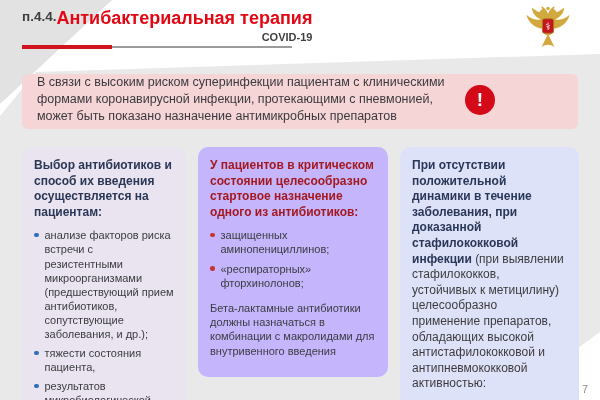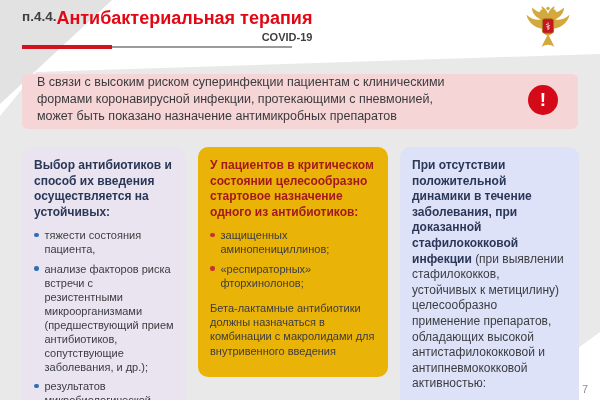--- a/index.html
+++ b/index.html
@@ -18,31 +18,31 @@
   .t1{font-size:18px;font-weight:bold;color:#e30613;line-height:1.3;}
   .t2{font-size:11px;font-weight:bold;color:#3f3f3f;line-height:1.3;}
   .underline{position:absolute;left:22px;top:45px;width:270px;height:4px;display:flex;align-items:center;}
   .underline .red{width:90px;height:3.5px;background:#d0131c;}
   .underline .thin{flex:1;height:1.2px;background:#9b9b9b;}
 
   .emblem{position:absolute;right:28px;top:4px;width:48px;height:52px;}
 
   
   .banner{position:absolute;left:22px;top:74px;width:556px;height:55px;background:#f6d5d6;
-          border-radius:6px;display:flex;align-items:center;justify-content:space-between;
+          border-radius:6px;display:flex;align-items:center;justify-content:flex-start;
           padding:0 20px 4px 15px;box-sizing:border-box;}
   .banner p{margin:0;font-size:12.5px;line-height:1.34;color:#3a3a3e;width:428px;}
   .warn{width:30px;height:30px;border-radius:50%;background:#d50a19;color:#fff;flex:none;
         display:flex;align-items:center;justify-content:center;font-weight:bold;font-size:19px;}
 
   
   .cols{position:absolute;left:22px;top:147px;display:flex;gap:12px;align-items:flex-start;}
   .col{border-radius:10px;padding:11px 12px;box-sizing:border-box;font-size:11px;color:#3c3c40;}
   .col-1{width:164px;min-height:206px;background:#e9e4f0;}
-  .col-2{width:190px;min-height:215px;background:#eab308;}
+  .col-2{width:190px;min-height:215px;background:#c4b5fd;}
   .col-3{width:179px;min-height:213px;background:#dde2f8;}
   .col h3{margin:0 0 8px;font-size:12px;line-height:1.3;font-weight:bold;}
   .col-1 h3,.col-3 h3{color:#2a3757;}
   .col-2 h3{color:#a3191f;}
   .hrest{font-weight:normal;color:#3c3c40;}
   .col ul{list-style:none;margin:0;padding:0;display:flex;flex-direction:column;gap:5px;}
   .col li{display:flex;gap:6px;line-height:1.28;}
   .dot{width:4.5px;height:4.5px;border-radius:50%;margin-top:4.5px;flex:none;}
   .col-1 .dot,.col-3 .dot{background:#2f6eb6;}
   .col-2 .dot{background:#c23333;}
@@ -88,29 +88,29 @@
   <div class="banner">
     <p>В связи с высоким риском суперинфекции пациентам с клиническими формами коронавирусной инфекции, протекающими с пневмонией, может быть показано назначение антимикробных препаратов</p>
     <div class="warn">
       <span>!</span>
     </div>
   </div>
 
   <div class="cols">
 
     <div class="col col-1">
-      <h3>Выбор антибиотиков и способ их введения осуществляется на устойчивых:</h3>
+      <h3>Выбор антибиотиков и способ их введения осуществляется на пациентам:</h3>
       <ul>
         <li>
           <span class="dot"></span>
-          <span>тяжести состояния пациента,</span>
+          <span>анализе факторов риска встречи с резистентными микроорганизмами (предшествующий прием антибиотиков, сопутствующие заболевания, и др.);</span>
         </li>
         <li>
           <span class="dot"></span>
-          <span>анализе факторов риска встречи с резистентными микроорганизмами (предшествующий прием антибиотиков, сопутствующие заболевания, и др.);</span>
+          <span>тяжести состояния пациента,</span>
         </li>
         <li>
           <span class="dot"></span>
           <span>результатов микробиологической диагностики</span>
         </li>
       </ul>
     </div>
 
     <div class="col col-2">
       <h3>У пациентов в критическом состоянии целесообразно стартовое назначение одного из антибиотиков:</h3>

